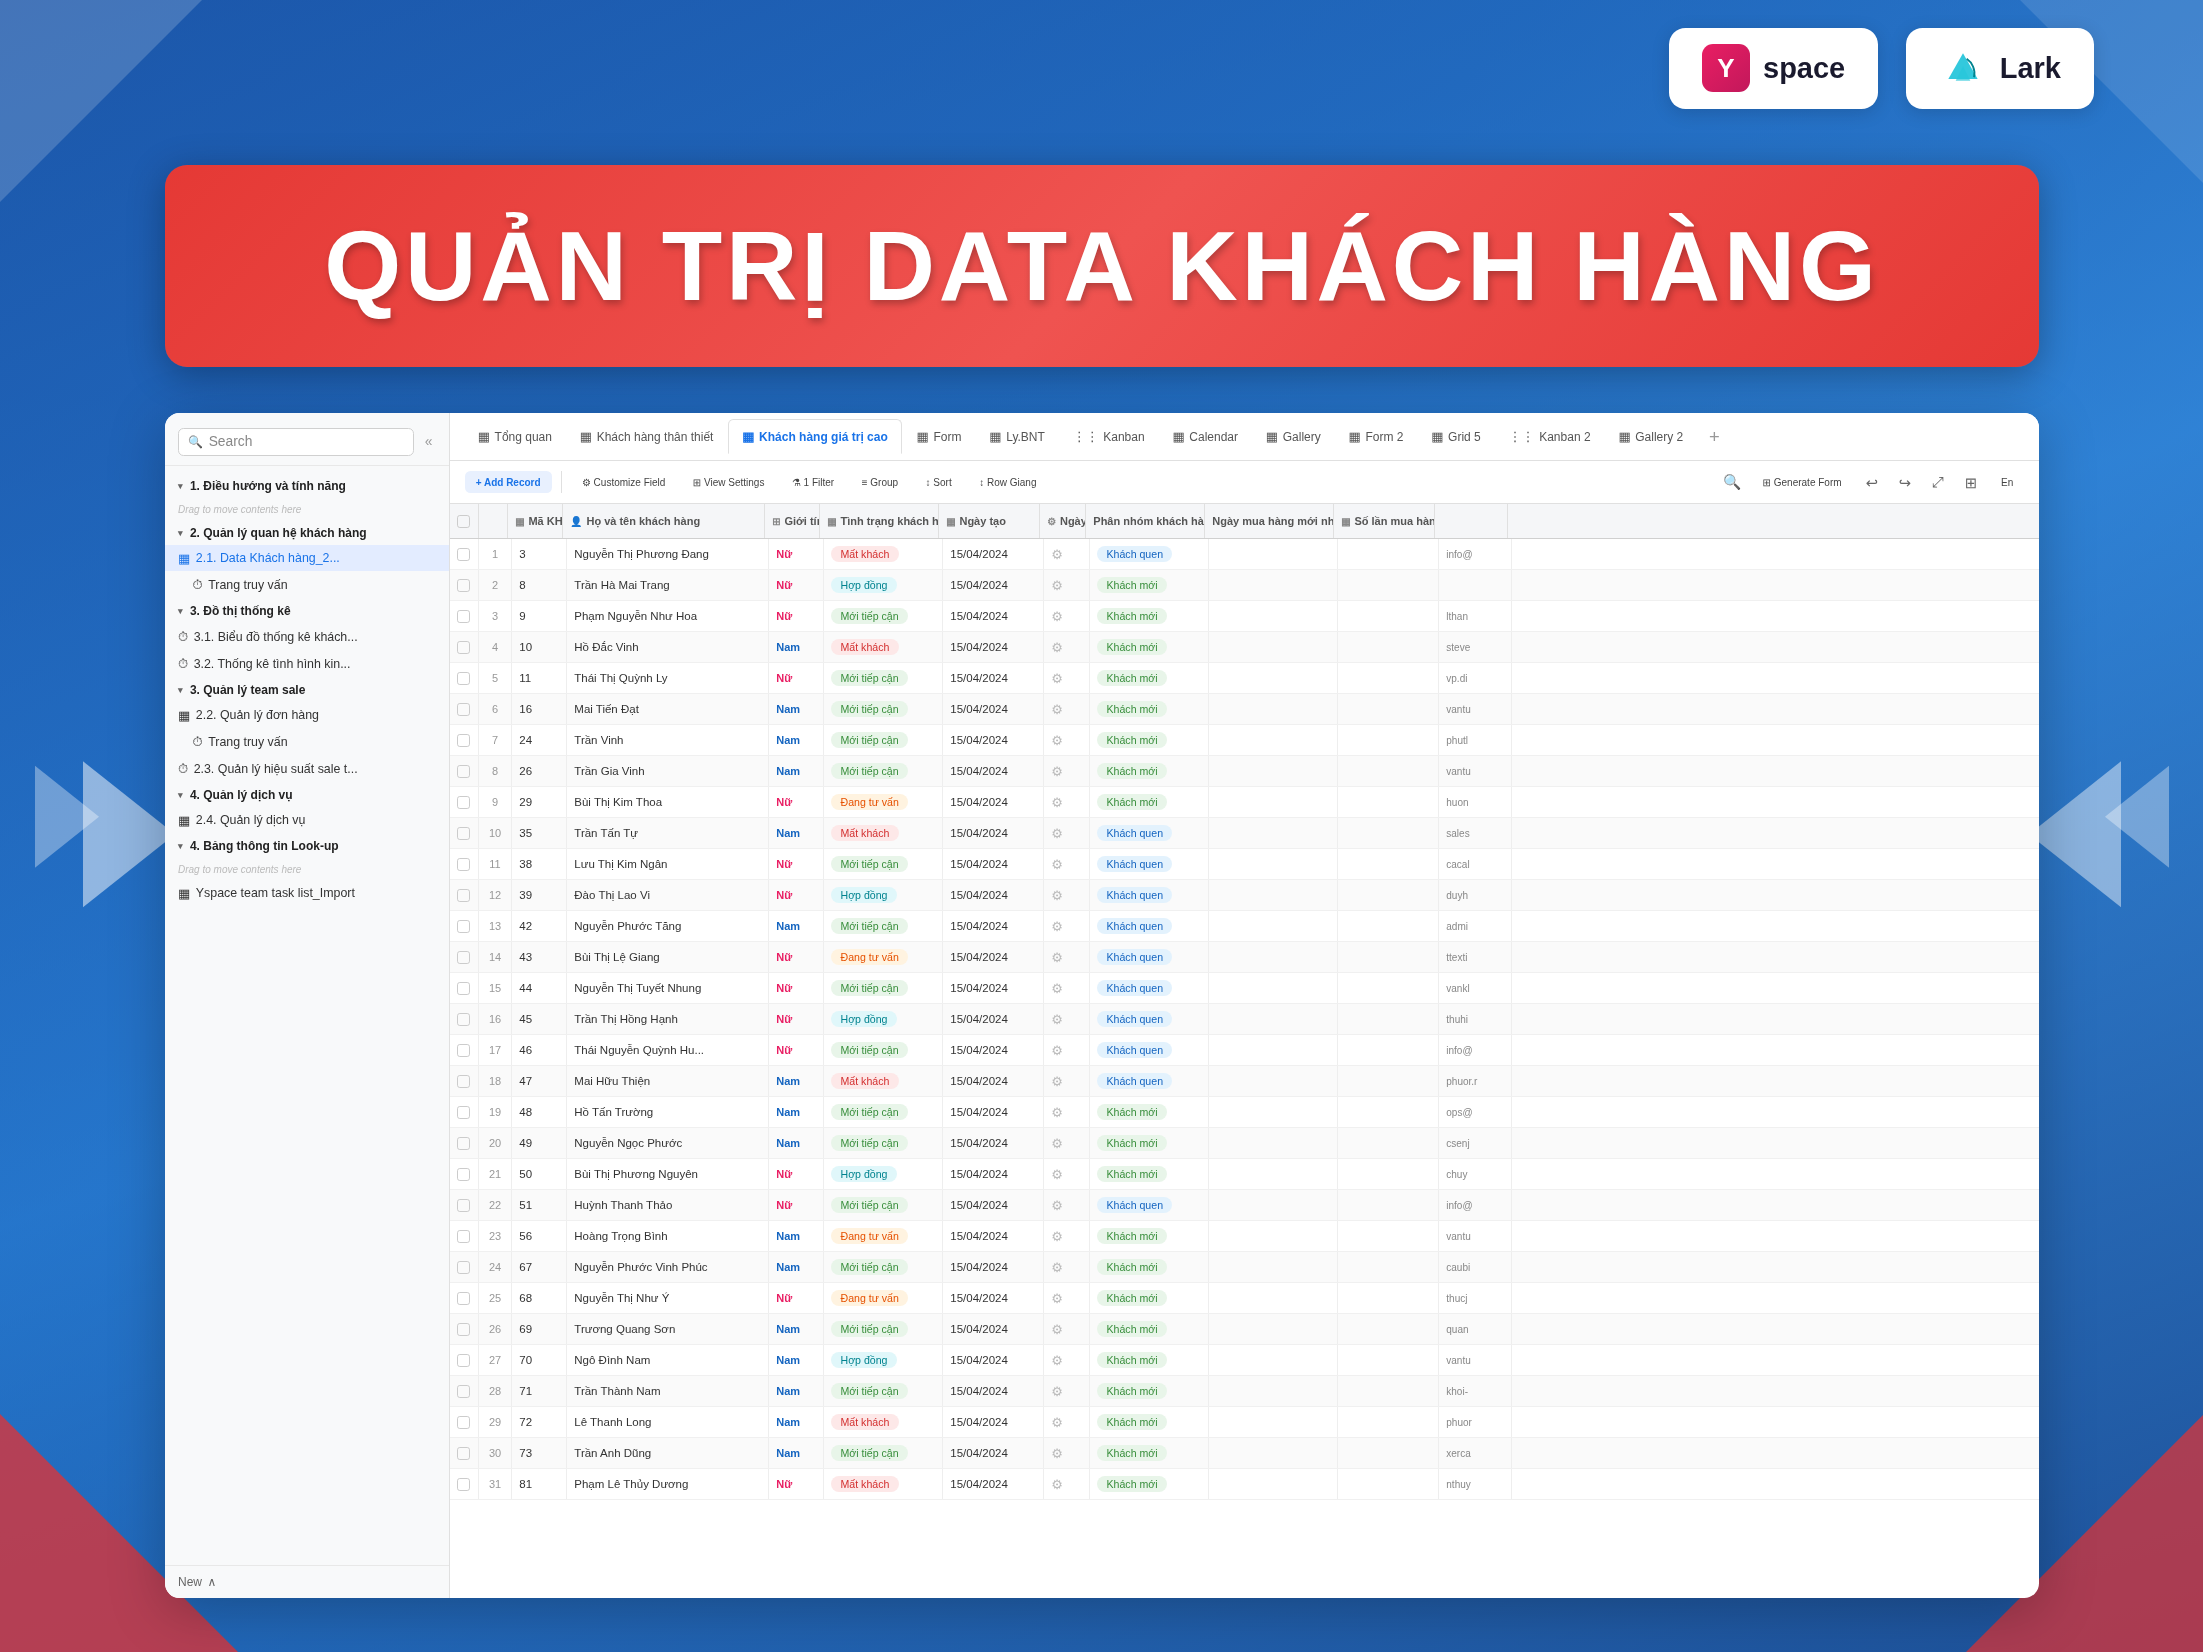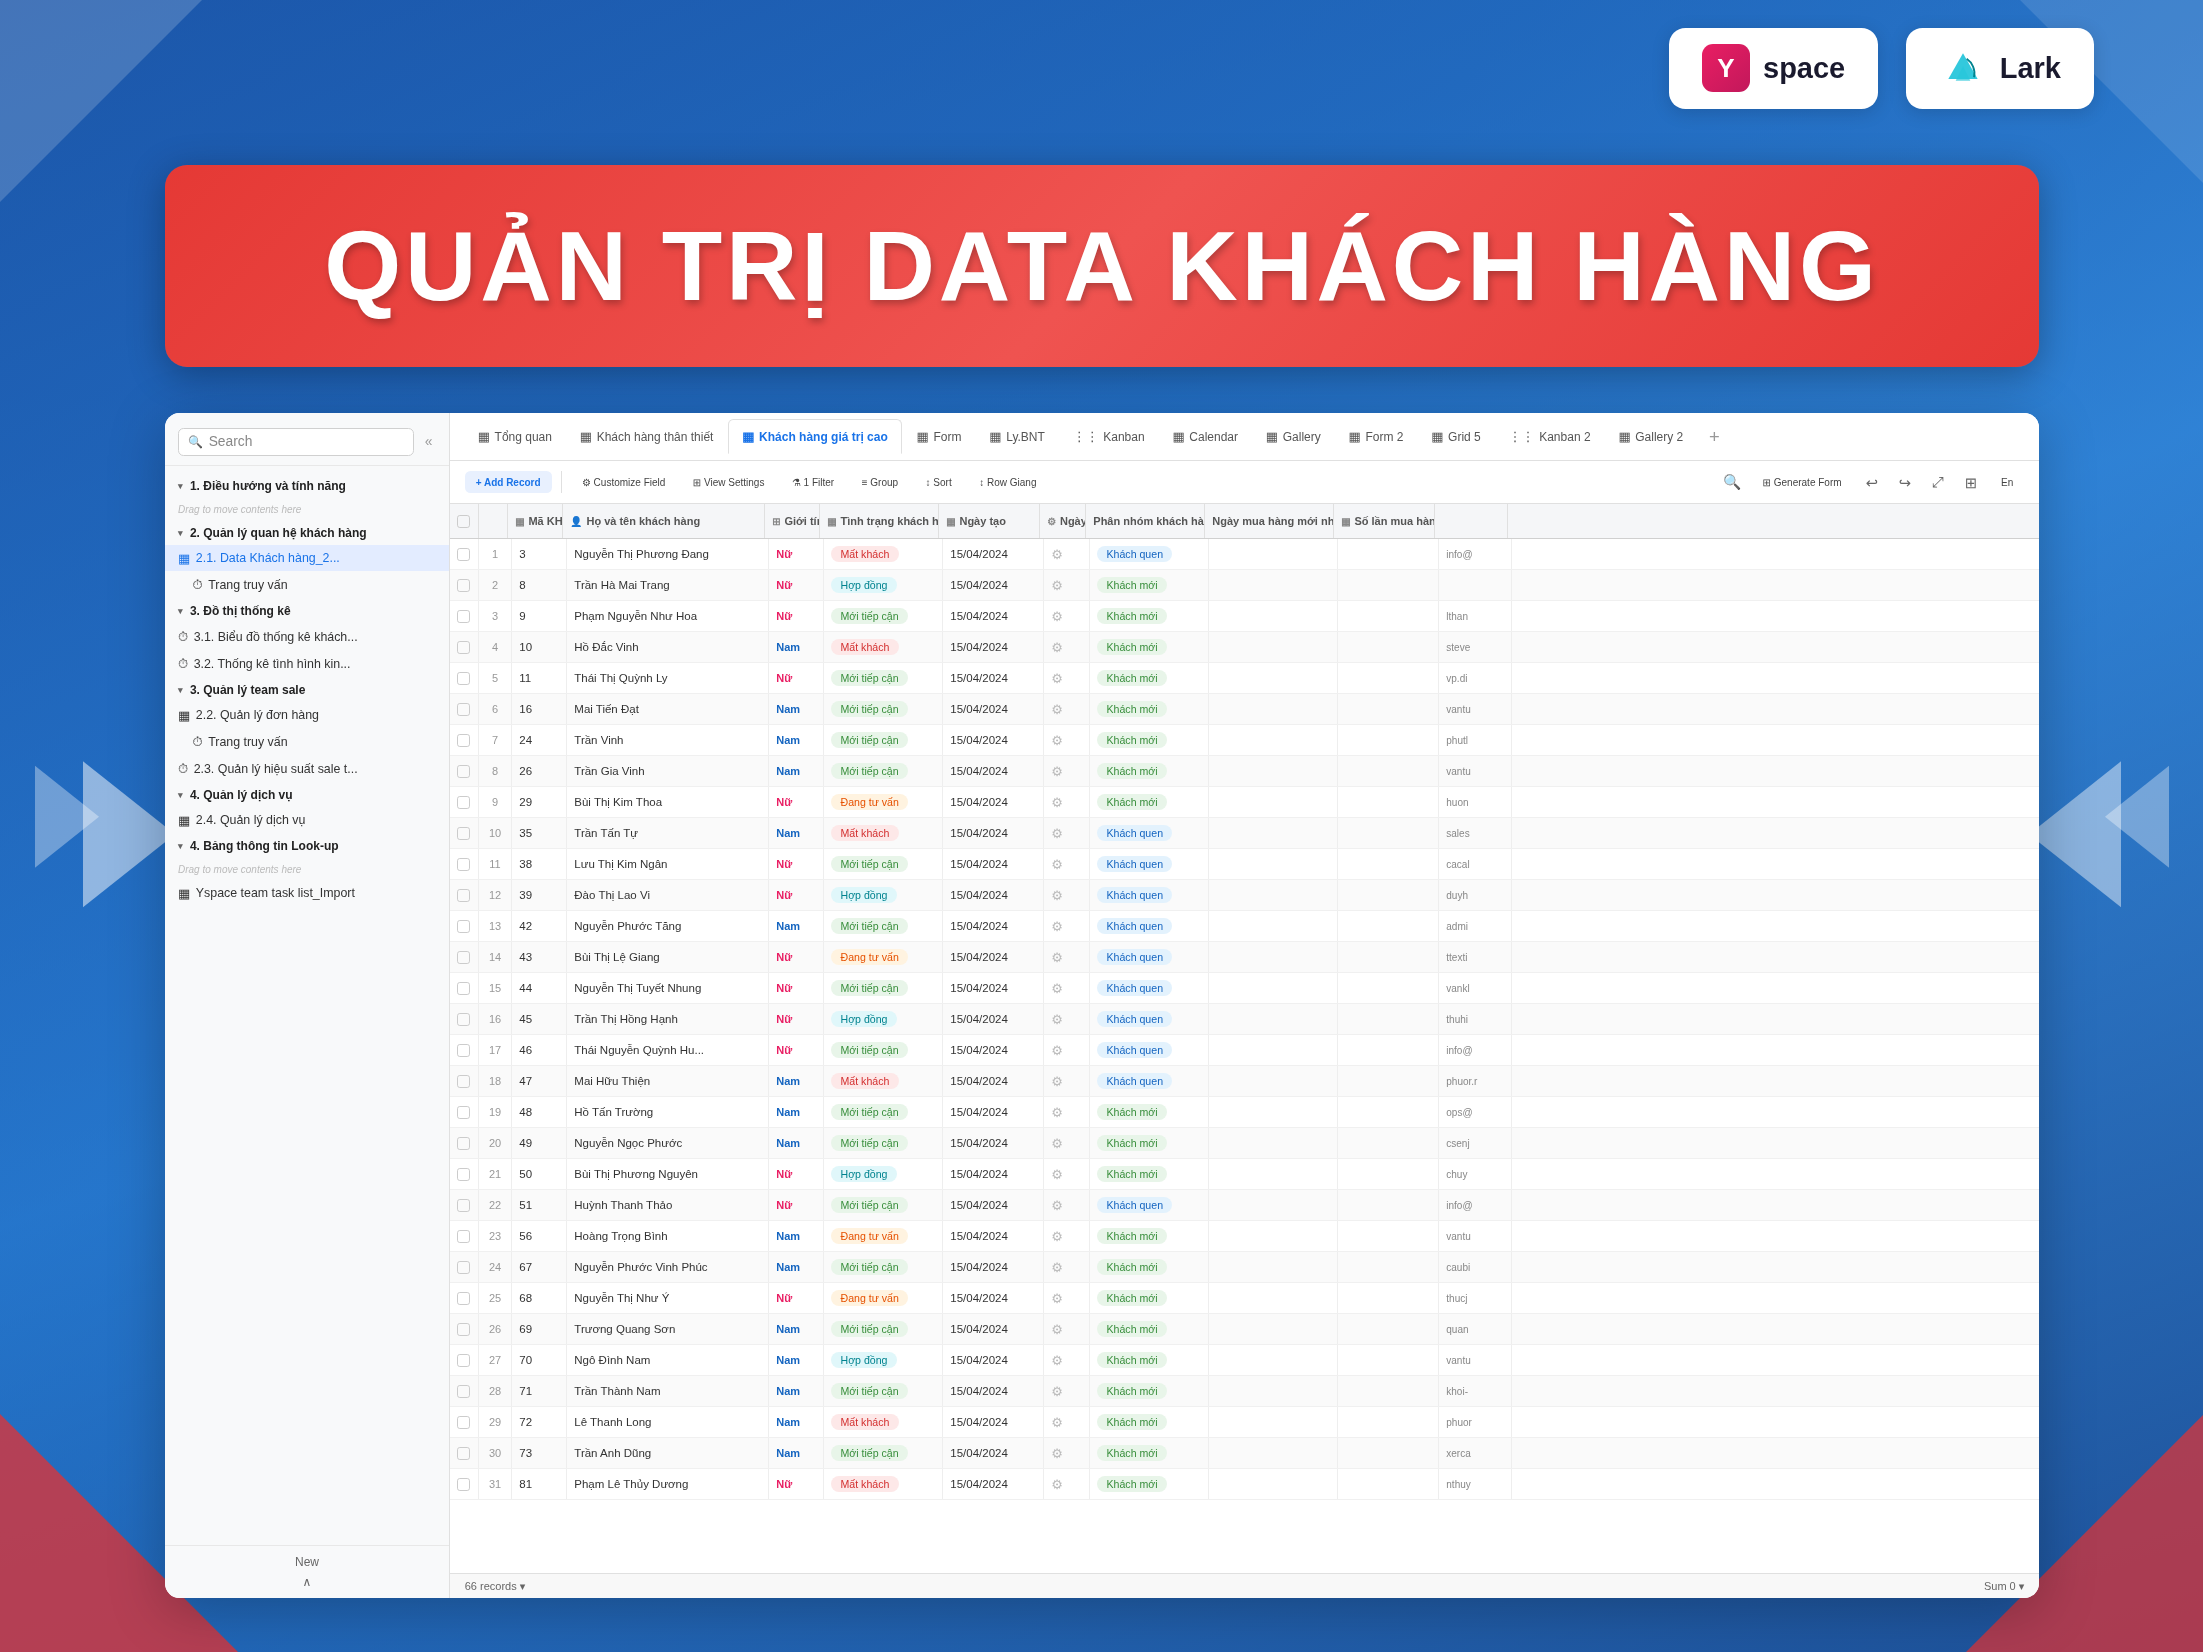--- a/index.html
+++ b/index.html
@@ -216,21 +216,21 @@
     .sidebar-item .icon { font-size: 13px; flex-shrink: 0; }
     .sidebar-item .chevron { font-size: 9.2px; margin-right: 1.8px; color: #666; }
     .sidebar-drag-hint {
       padding: 5.5px 13px;
       font-size: 10px; color: #bbb; font-style: italic;
     }
     .sidebar-new {
       padding: 9.2px 13px;
       font-size: 12px; color: #666;
       border-top: 0.9px solid #e8e8e8;
-      display: flex; align-items: center; gap: 5.5px; flex-direction: column;
+      display: flex; align-items: center; gap: 5.5px;
     }
 
     
     .right-panel {
       flex: 1;
       display: flex;
       flex-direction: column;
       overflow: hidden;
     }
 
@@ -1309,21 +1309,16 @@
       <div class="data-cell w-link" style="color:#bbb; font-size:13px;">⚙</div>
       <div class="data-cell w-group">
         <span class="badge badge-green">Khách mới</span>
       </div>
       <div class="data-cell w-lastbuy"></div>
       <div class="data-cell w-count"></div>
       <div class="data-cell w-info" style="color:#888; font-size:10px;">nthuy</div>
     </div>
       </div>
 
-    <div class="table-footer">
-      <span>66 records ▾</span>
-      <div style="flex:1"></div>
-      <span>Sum 0 ▾</span>
-    </div>
 
   </div>
 </div>
 
 
 </body></html>

